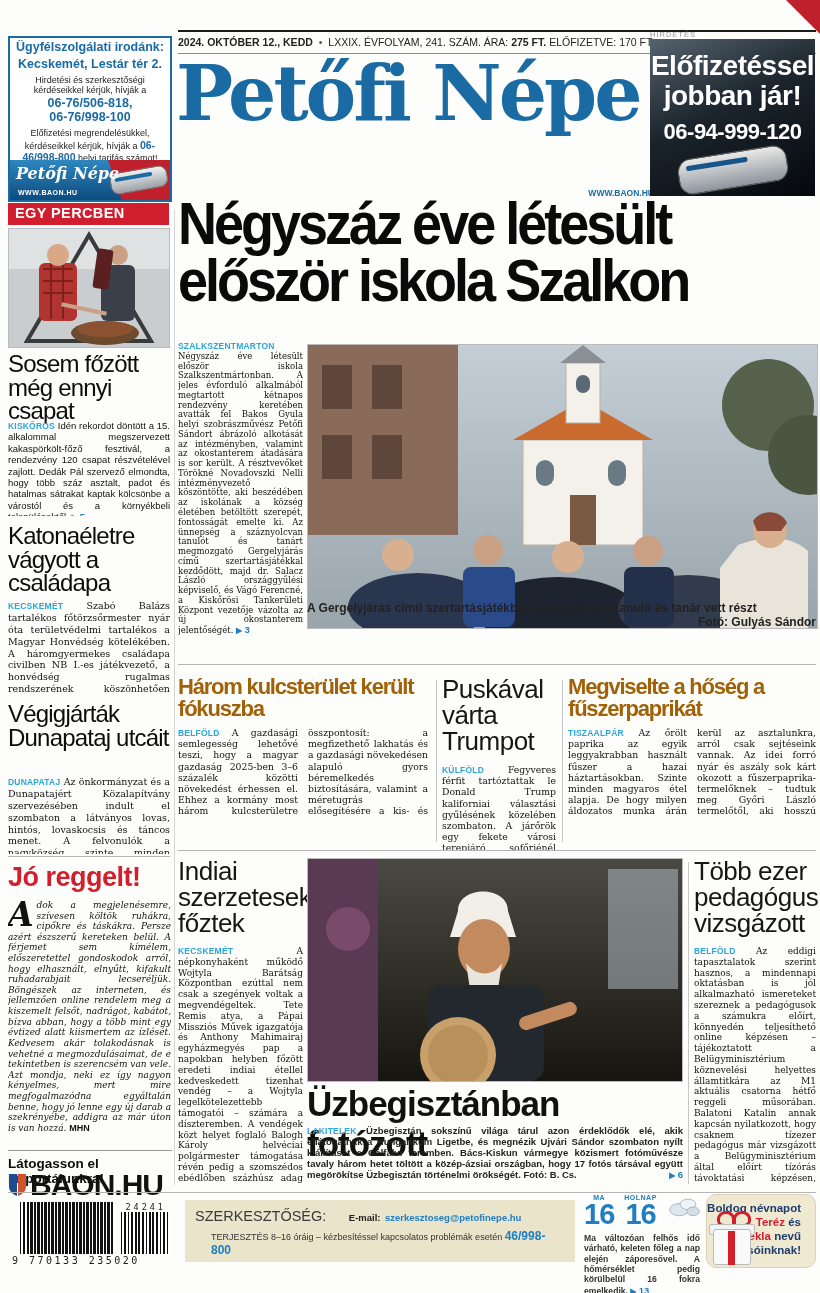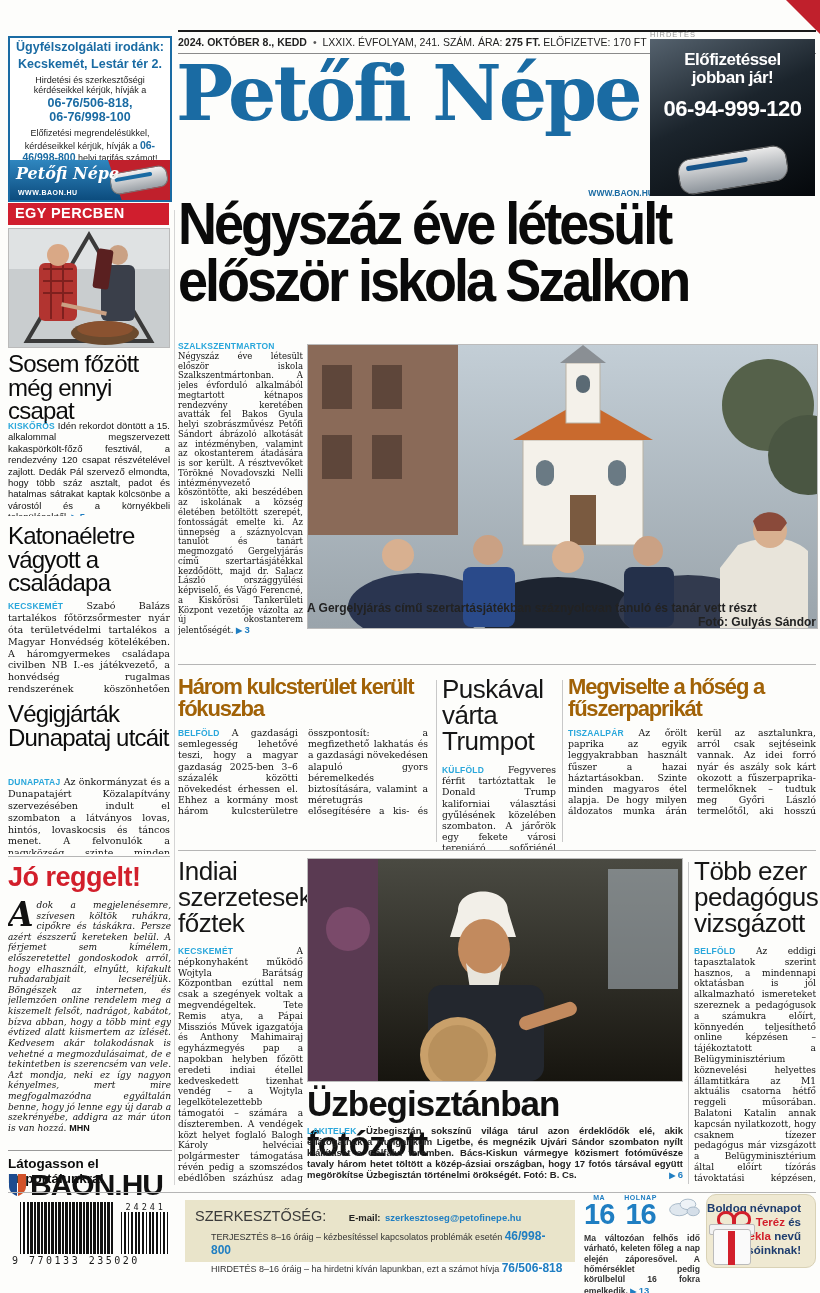--- a/index.html
+++ b/index.html
@@ -30,21 +30,21 @@
   .sv-red{position:absolute;right:0;top:0;width:62px;height:40px;background:#c0202c;
           clip-path:polygon(100% 0,100% 100%,22% 100%,0 0);}
   .roll{position:absolute;right:2px;top:9px;width:56px;height:20px;border-radius:9px;
         background:linear-gradient(180deg,#f2f2f2,#9aa0a6);transform:rotate(-10deg);
         border:1px solid #777;}
   .roll::after{content:"";position:absolute;left:4px;top:4px;width:38px;height:4px;background:#1a6ba3;border-radius:2px;}
 
   .ad-label{left:650px;top:30px;font-size:7.5px;color:#999;letter-spacing:1px;}
   .ad-box{left:650px;top:39px;width:165px;height:157px;text-align:center;color:#fff;
           background:linear-gradient(155deg,#55626e 0%,#1b242c 45%,#05080b 100%);padding-top:12px;box-sizing:border-box;}
-  .ad-l{font-size:17px;font-weight:bold;line-height:1.08;letter-spacing:-.5px;}
+  .ad-l{font-size:28px;font-weight:bold;line-height:1.08;letter-spacing:-.5px;}
   .ad-phone{font-size:22px;font-weight:bold;letter-spacing:-.5px;margin-top:8px;}
   .ad-roll{position:absolute;left:28px;bottom:8px;width:108px;height:34px;border-radius:14px;
            background:linear-gradient(180deg,#e9e9e9,#8d949b);transform:rotate(-9deg);border:1px solid #666;}
   .ad-roll::after{content:"";position:absolute;left:8px;top:6px;width:62px;height:5px;background:#16548a;border-radius:2px;}
   .corner-red{right:0;top:0;width:0;height:0;border-top:34px solid #c0202c;border-left:34px solid transparent;}
 
   
   .banner{left:8px;top:203px;width:154px;height:20px;background:#d01e2e;color:#fff;
           font-weight:bold;font-size:14.5px;padding:2px 0 0 7px;letter-spacing:.4px;}
   .photo-frame{border:1px solid #bbb;background:#ddd;}
@@ -120,21 +120,21 @@
   .gift .glid{position:absolute;left:0;bottom:30px;width:44px;height:9px;background:#f2f2f2;border:1px solid #bbb;border-radius:2px;}
   .gift .gbowl{position:absolute;left:8px;bottom:38px;width:12px;height:10px;border:3px solid #d21f2b;border-radius:50% 50% 0 40%;background:transparent;}
   .gift .gbowr{position:absolute;left:24px;bottom:38px;width:12px;height:10px;border:3px solid #d21f2b;border-radius:50% 50% 40% 0;background:transparent;}
 </style>
 </head>
 <body>
 
 <div class="page">
 
   <div class="abs date-bar">
-    <b>2024. OKTÓBER 8., KEDD</b>
+    <b>2024. OKTÓBER 12., KEDD</b>
     <span class="bullet">•</span>
     <span>LXXIX. ÉVFOLYAM, 241. SZÁM. ÁRA:</span>
     <b>275 FT.</b>
     <span>ELŐFIZETVE: 170 FT</span>
   </div>
 
   <div class="abs service-box">
     <div class="sv-t">Ügyfélszolgálati irodánk:</div>
     <div class="sv-t">Kecskemét, Lestár tér 2.</div>
     <div class="sv-s">Hirdetési és szerkesztőségi kérdéseikkel kérjük, hívják a</div>
@@ -366,24 +366,20 @@
   <div class="abs szbox">
     <div>
       <span class="sz-t">SZERKESZTŐSÉG:</span>
       <span class="sz-mail-l">E-mail:</span>
       <span class="sz-mail">szerkesztoseg@petofinepe.hu</span>
     </div>
     <div class="sz-line">
       <span>TERJESZTÉS 8–16 óráig – kézbesítéssel kapcsolatos problémák esetén</span>
       <span class="sz-phone">46/998-800</span>
     </div>
-    <div class="sz-line">
-      <span>HIRDETÉS 8–16 óráig – ha hirdetni kíván lapunkban, ezt a számot hívja</span>
-      <span class="sz-phone">76/506-818</span>
-    </div>
   </div>
 
   <div class="abs weather">
     <div class="w-temps">
       <div class="w-col">
         <div class="w-label">MA</div>
         <div class="w-temp">16</div>
       </div>
       <div class="w-col">
         <div class="w-label">HOLNAP</div>

